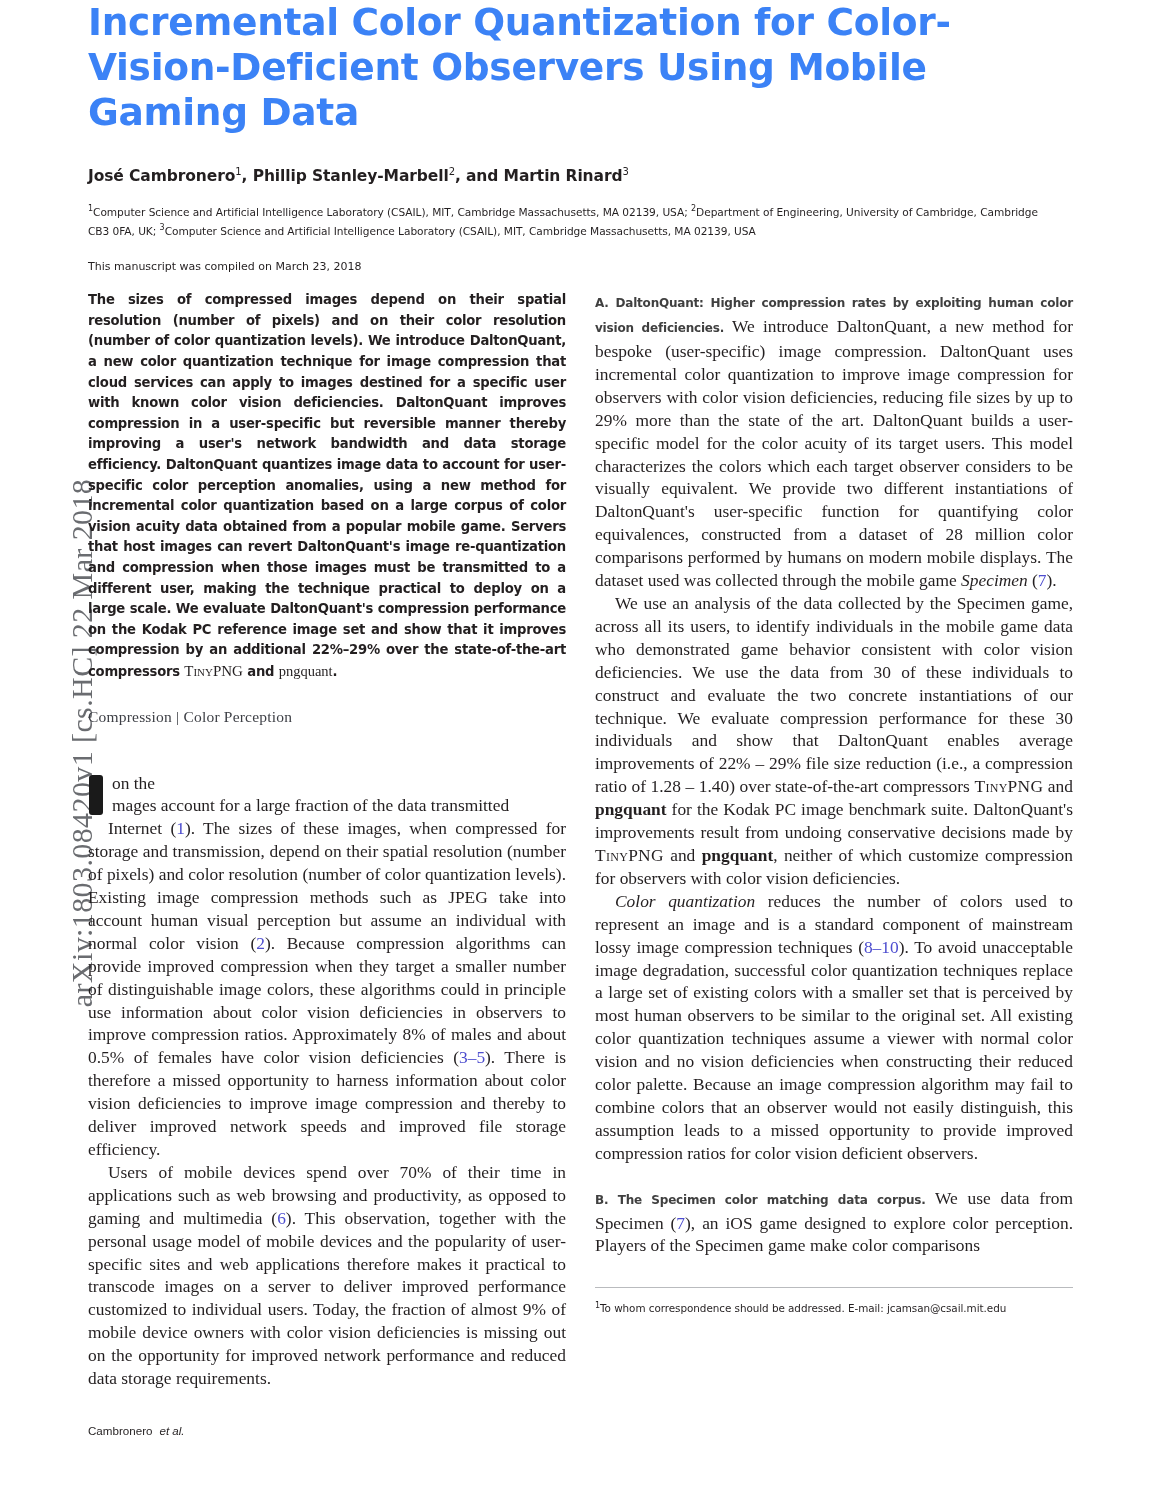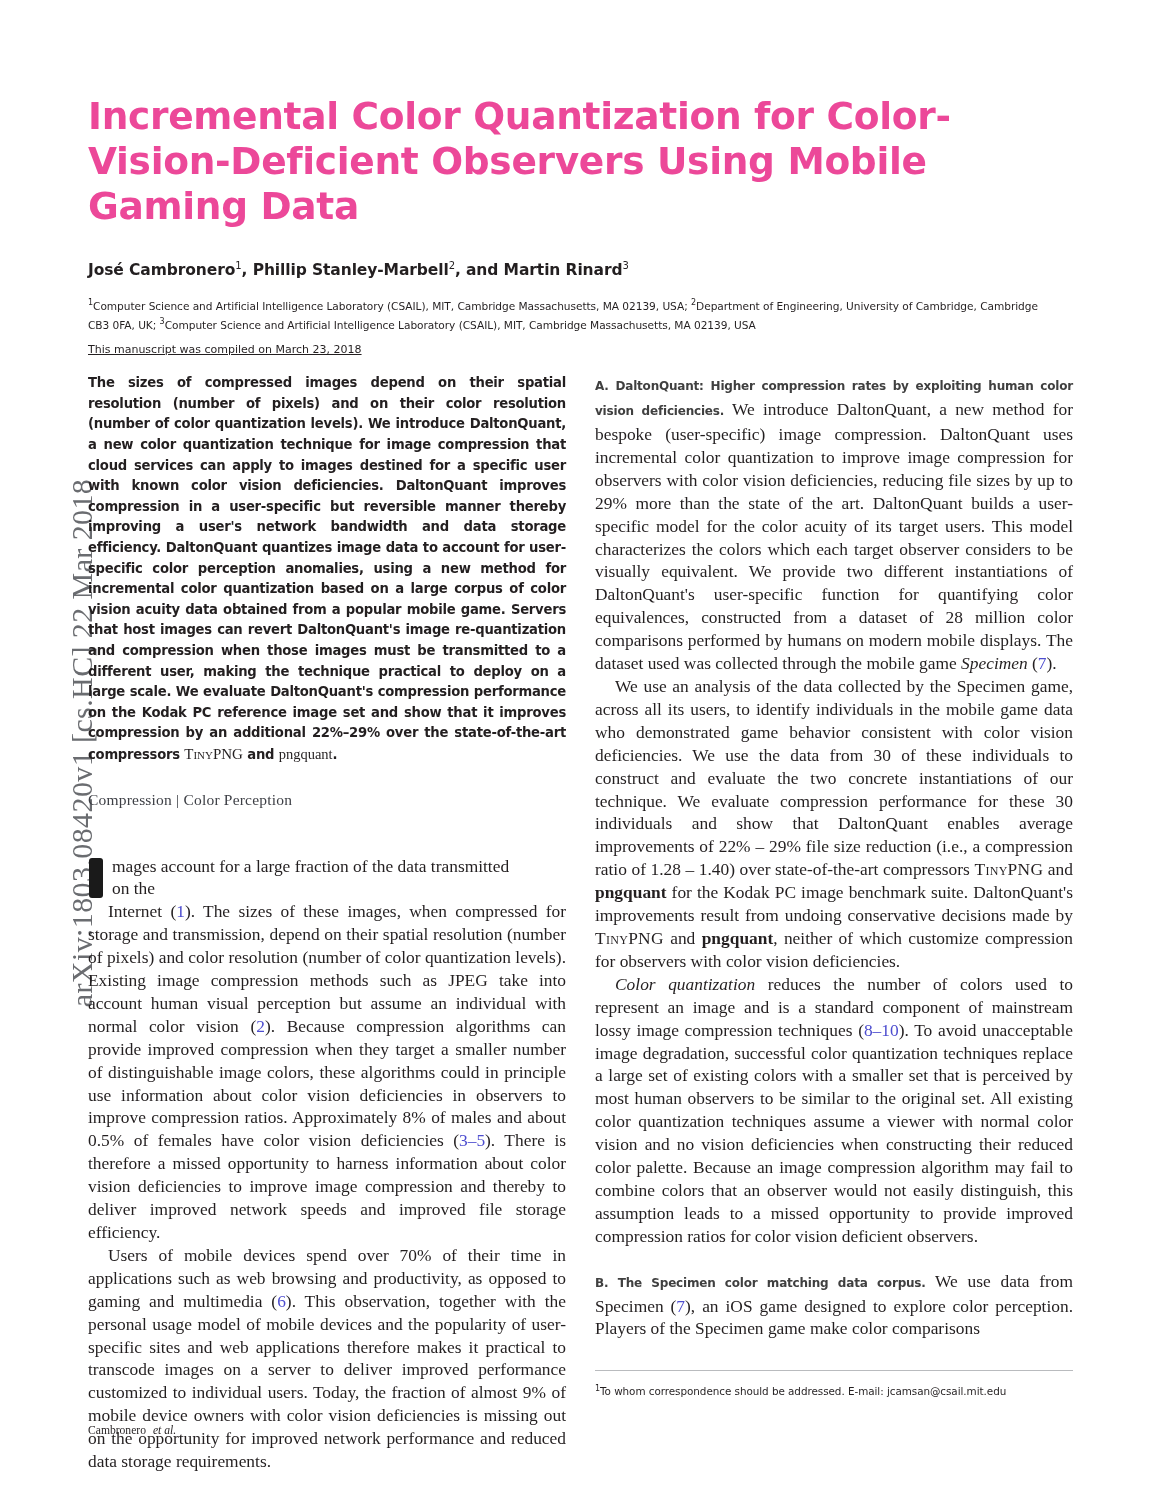--- a/index.html
+++ b/index.html
@@ -43,23 +43,22 @@
     height: 1501px;
   }
 
   
   .title {
     font-family: "DejaVu Sans", "Liberation Sans", sans-serif;
     font-weight: bold;
     font-size: 37.5px;
     line-height: 45px;
     letter-spacing: -0.3px;
-    color: #ec4899;
-    margin: 0;
-    padding-top: 94px;
+    color: #3b82f6;
+    margin: 0;
     width: 930px;
   }
 
   .authors {
     font-family: "DejaVu Sans", "Liberation Sans", sans-serif;
     font-weight: bold;
     font-size: 15.5px;
     color: #231f20;
     margin-top: 31px;
     letter-spacing: -0.1px;
@@ -78,22 +77,21 @@
     margin-top: 16px;
     width: 960px;
     letter-spacing: -0.05px;
   }
   .affiliations sup { font-size: 8px; vertical-align: super; }
 
   .compiled {
     font-family: "DejaVu Sans", "Liberation Sans", sans-serif;
     font-size: 11px;
     color: #231f20;
-    margin-top: 10px;
-    text-decoration: underline;
+    margin-top: 21px;
   }
 
   
   .columns {
     display: flex;
     margin-top: 17px;
     width: 986px;
   }
   .col-left { width: 478px; margin-right: 29px; }
   .col-right { width: 478px; }
@@ -195,21 +193,21 @@
     letter-spacing: -0.05px;
   }
   .footnote sup { font-size: 8px; vertical-align: super; }
   .footnote-2 { }
 
   
   .footer {
     position: absolute;
     left: 88px;
     top: 1424px;
-    font-family: Liberation Serif, serif;
+    font-family: Liberation Sans, sans-serif;
     font-size: 11.6px;
     color: #231f20;
     text-align: right;
   }
   .footer .et { font-style: italic; margin-left: 7px; }
 </style>
 </head>
 <body>
 
 <div class="page">
@@ -233,22 +231,22 @@
     <div class="columns">
 
       <div class="col-left">
 
         <p class="abstract"><span>The sizes of compressed images depend on their spatial resolution (number of pixels) and on their color resolution (number of color quantization levels). We introduce DaltonQuant, a new color quantization technique for image compression that cloud services can apply to images destined for a specific user with known color vision deficiencies. DaltonQuant improves compression in a user-specific but reversible manner thereby improving a user's network bandwidth and data storage efficiency. DaltonQuant quantizes image data to account for user-specific color perception anomalies, using a new method for incremental color quantization based on a large corpus of color vision acuity data obtained from a popular mobile game. Servers that host images can revert DaltonQuant's image re-quantization and compression when those images must be transmitted to a different user, making the technique practical to deploy on a large scale. We evaluate DaltonQuant's compression performance on the Kodak PC reference image set and show that it improves compression by an additional 22%–29% over the state-of-the-art compressors </span><span class="sc">TinyPNG</span><span> and </span><span class="mono">pngquant</span><span>.</span></p>
 
         <div class="keywords">Compression | Color Perception</div>
 
         <div class="intro-wrap">
           <div class="dropcap"></div>
+          <div class="dropline">on the</div>
           <div class="dropline">mages account for a large fraction of the data transmitted</div>
-          <div class="dropline">on the</div>
 
           <p class="body"><span>Internet (</span><a class="cite" href="#">1</a><span>). The sizes of these images, when compressed for storage and transmission, depend on their spatial resolution (number of pixels) and color resolution (number of color quantization levels). Existing image compression methods such as JPEG take into account human visual perception but assume an individual with normal color vision (</span><a class="cite" href="#">2</a><span>). Because compression algorithms can provide improved compression when they target a smaller number of distinguishable image colors, these algorithms could in principle use information about color vision deficiencies in observers to improve compression ratios. Approximately 8% of males and about 0.5% of females have color vision deficiencies (</span><a class="cite" href="#">3–5</a><span>). There is therefore a missed opportunity to harness information about color vision deficiencies to improve image compression and thereby to deliver improved network speeds and improved file storage efficiency.</span></p>
 
           <p class="body"><span>Users of mobile devices spend over 70% of their time in applications such as web browsing and productivity, as opposed to gaming and multimedia (</span><a class="cite" href="#">6</a><span>). This observation, together with the personal usage model of mobile devices and the popularity of user-specific sites and web applications therefore makes it practical to transcode images on a server to deliver improved performance customized to individual users. Today, the fraction of almost 9% of mobile device owners with color vision deficiencies is missing out on the opportunity for improved network performance and reduced data storage requirements.</span></p>
         </div>
 
       </div>
 
       <div class="col-right">
 

